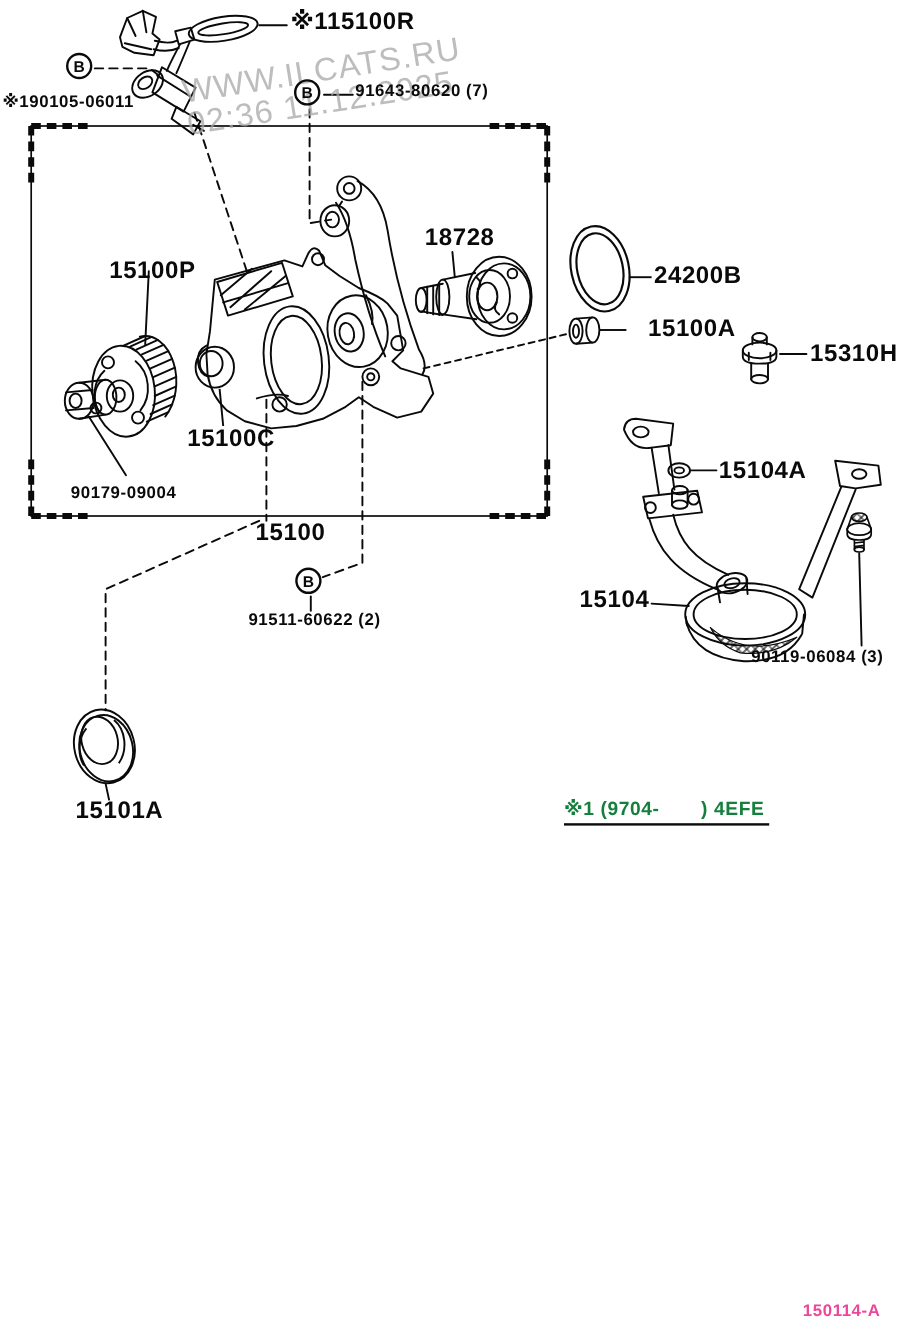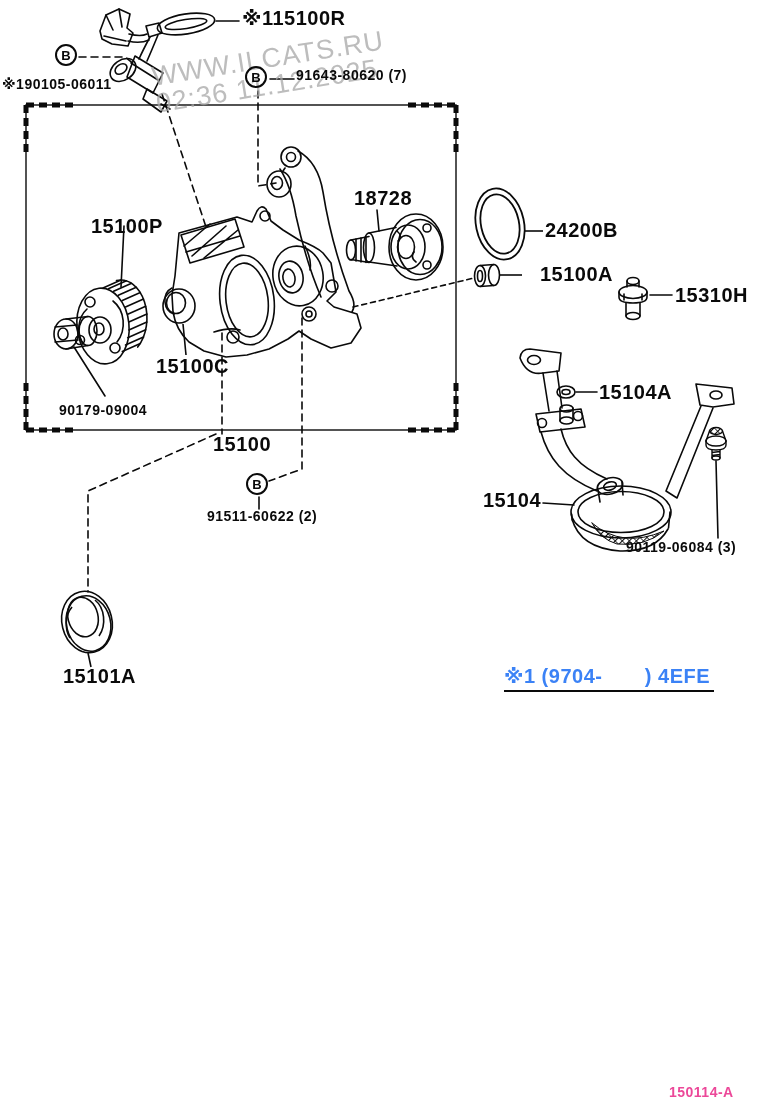--- a/index.html
+++ b/index.html
@@ -8,22 +8,22 @@
   svg{position:absolute;left:0;top:0;}
   .lbl{position:absolute;font-weight:700;color:#0a0a0a;white-space:nowrap;
        letter-spacing:0.5px;line-height:1.05;font-size:20px;}
   .sm{font-size:14px;}
   .bmark{position:absolute;width:22px;height:22px;border:2px solid #0a0a0a;border-radius:50%;
          box-sizing:border-box;display:flex;align-items:center;justify-content:center;
          font-weight:700;font-size:13px;color:#0a0a0a;background:#fff0;}
   .watermark{position:absolute;left:150px;top:64px;transform:rotate(-9deg);
              transform-origin:left top;color:#a7a7a7;opacity:0.75;font-weight:400;
              font-size:27px;line-height:27px;letter-spacing:1px;white-space:nowrap;}
-  .footnote{position:absolute;left:504px;top:664px;font-weight:700;font-size:20px;
-            color:#3b82f6;border-bottom:2.5px solid #0a0a0a;padding:0 4px 2px 0;
+  .footnote{position:absolute;left:470px;top:664px;font-weight:700;font-size:16px;
+            color:#15803d;border-bottom:2.5px solid #0a0a0a;padding:0 4px 2px 0;
             white-space:pre;letter-spacing:0.5px;}
   .pagecode{position:absolute;left:669px;top:1084px;font-weight:700;font-size:14px;
             color:#ec4899;letter-spacing:0.5px;}
 </style>
 </head>
 <body>
 
 <div class="stage">
 
 <svg width="760" height="1112" viewBox="0 0 760 1112">

